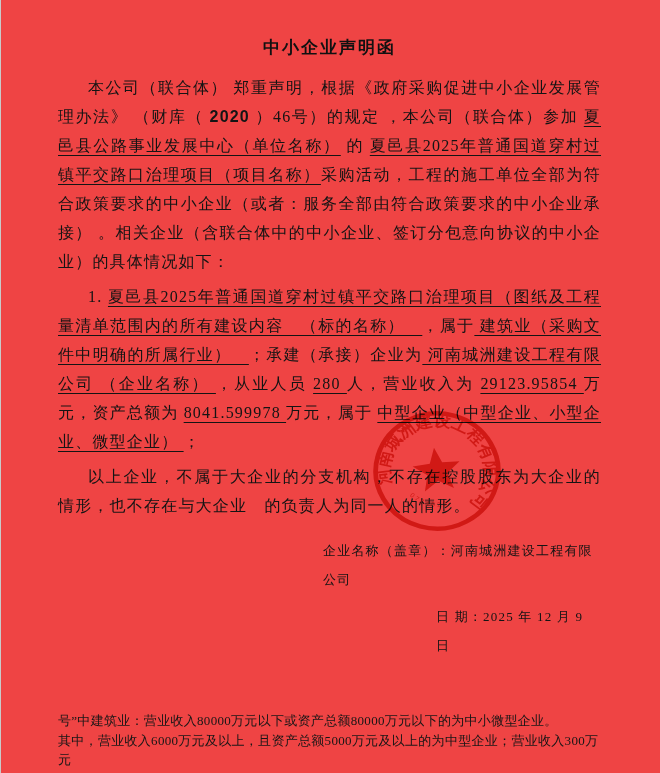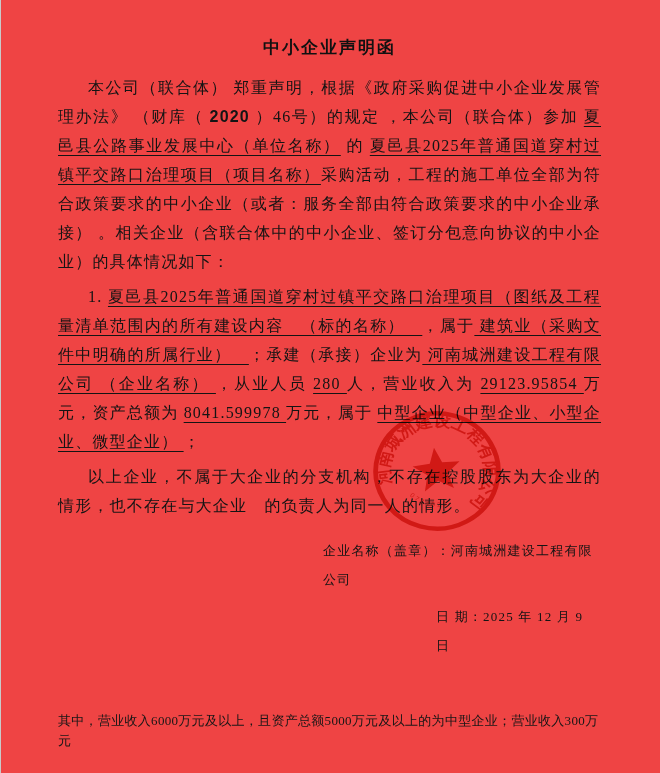--- a/index.html
+++ b/index.html
@@ -67,20 +67,21 @@
     <div class="body-block" id="body-block">
         <div class="para"><span class="">本公司（联合体） 郑重声明，根据《政府采购促进中小企业发展管理办法》 （财库（ </span><span class="b">2020</span><span class=""> ）46号）的规定 ，本公司（联合体）参加 </span><span class="u ">夏邑县公路事业发展中心（单位名称）</span><span class=""> 的 </span><span class="u ">夏邑县2025年普通国道穿村过镇平交路口治理项目（项目名称）</span><span class="">采购活动，工程的施工单位全部为符合政策要求的中小企业（或者：服务全部由符合政策要求的中小企业承接） 。相关企业（含联合体中的中小企业、签订分包意向协议的中小企业）的具体情况如下：</span></div>
         <div class="para"><span class="">1.  </span><span class="u "> 夏邑县2025年普通国道穿村过镇平交路口治理项目（图纸及工程量清单范围内的所有建设内容　（标的名称）　</span><span class="">，属于</span><span class="u "> 建筑业（采购文件中明确的所属行业）　</span><span class="">；承建（承接）企业为</span><span class="u "> 河南城洲建设工程有限公司 （企业名称） </span><span class=""> ，从业人员 </span><span class="u "> 280 </span><span class=""> 人，营业收入为 </span><span class="u "> 29123.95854 </span><span class=""> 万元，资产总额为 </span><span class="u "> 8041.599978 </span><span class=""> 万元，属于 </span><span class="u "> 中型企业（中型企业、小型企业、微型企业） </span><span class=""> ；</span></div>
         <div class="para"><span class="">以上企业，不属于大企业的分支机构，不存在控股股东为大企业的情形，也不存在与大企业　的负责人为同一人的情形。</span></div>
       </div>
 
     <div class="sig-line">企业名称（盖章）：河南城洲建设工程有限公司</div>
     <div class="date-line">日  期：2025 年 12 月 9 日</div>
 
     <div class="note-block" id="note-block">
+        <div>号”中建筑业：营业收入80000万元以下或资产总额80000万元以下的为中小微型企业。</div>
         <div>其中，营业收入6000万元及以上，且资产总额5000万元及以上的为中型企业；营业收入300万元</div>
       </div>
 
   </div>
 
   <div class="stamp-wrap">
     <svg viewBox="0 0 140 140" preserveAspectRatio="none">
       <g opacity="0.9">
         <g transform="rotate(16 70 70)">
           <circle cx="70" cy="70" r="64" fill="none" stroke="#d93a2b" stroke-width="5"></circle>

